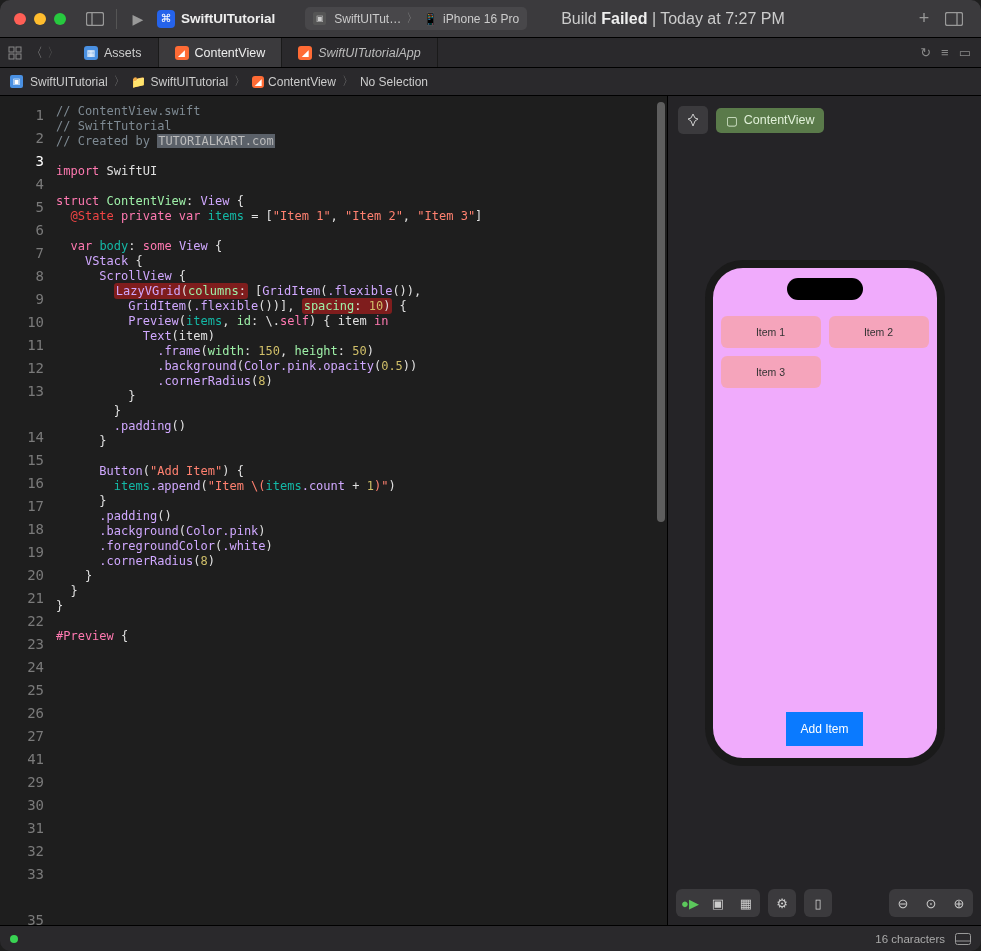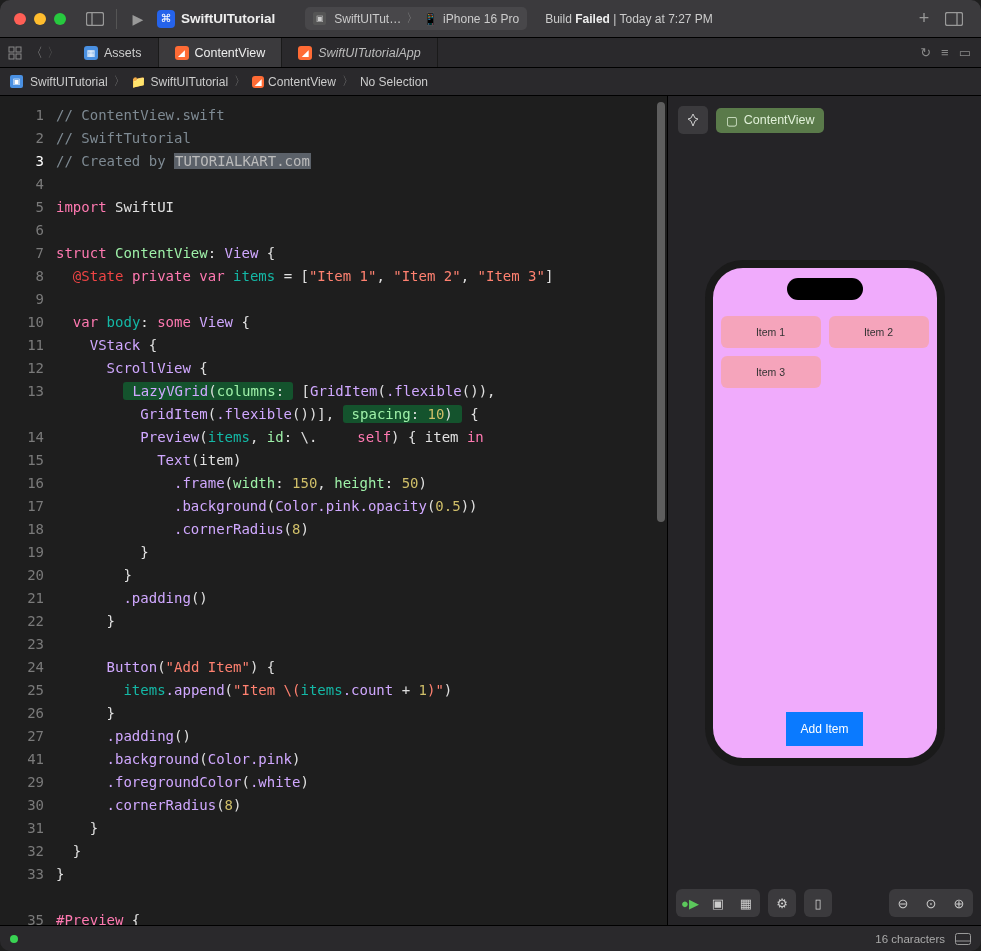--- a/index.html
+++ b/index.html
@@ -21,21 +21,21 @@
     .traffic-lights { display: flex; gap: 8px; margin-right: 16px;}
     .dot { width: 12px; height: 12px; border-radius: 50%; }
     .red { background: #ff5f56; } .yellow { background: #ffbd2e; } .green { background: #27c93f; }
     .tb-btn { width: 26px; height: 24px; display:flex;align-items:center;justify-content:center;color:#999; }
     .tb-sep { width: 1px; height: 20px; background: #555; margin: 0 8px; }
     .play-icon { color:#999; margin-right: 6px; font-size:14px;}
     .app-icon { width:18px;height:18px;background:#2563eb;border-radius:4px;display:flex;align-items:center;justify-content:center;color:#fff;font-size:11px;margin-right:6px;}
     .project-name { font-weight:600; color:#eee; font-size:13.5px;}
     .center-area { margin-left: 30px; display:flex;align-items:center;gap:4px;}
     .scheme-box { background:#48474a;border-radius:5px;padding:3px 8px;display:flex;align-items:center;gap:5px;color:#ccc;font-size:12px;}
-    .status-build { margin-left: 14px; color:#ccc; font-size:12px;}
+    .status-build { margin-left: 30px; color:#ccc; font-size:16px;}
     .status-build b { color:#eee; }
     .titlebar-right { margin-left:auto; display:flex; align-items:center; gap:4px;}
     
     .tabbar {
       height: 30px; background: #2a292c;
       display:flex; align-items:stretch;
       border-bottom: 1px solid #000;
     }
     .tab-leading { display:flex;align-items:center;padding:0 8px;gap:8px;color:#888;}
     .nav-arrows { display:flex; gap:4px; }
@@ -55,33 +55,33 @@
     .bc-icon-sm {width:13px;height:13px;display:inline-flex;align-items:center;justify-content:center;border-radius:2px;font-size:8px;margin-right:3px;}
     .bc-proj {background:#4a90e2;color:#fff;}
     .bc-folder {color:#4a90e2;}
     
     .main-split { display:flex; height: calc(100% - 38px - 30px - 28px - 26px); }
     
     .editor-pane { flex:1; display:flex; overflow:hidden; position:relative;}
     .gutter { width: 56px; text-align:right; padding:8px 12px 8px 0; color:#7a7a7a; font-family:"SF Mono",Menlo,monospace;font-size:14px;line-height:23px;}
     .gutter div { height:23px; }
     .gutter .current { color:#fff; }
-    .code { flex:1; padding:8px 0; font-family:"SF Mono",Menlo,monospace; font-size:14px; line-height:23px; white-space:pre; color:#e0e0e0;}
+    .code { flex:1; padding:8px 0; font-family:"SF Mono",Menlo,monospace; font-size:12px; line-height:15px; white-space:pre; color:#e0e0e0;}
     .c-comment{color:#7e8a93;}
     .c-keyword{color:#ff79b1;}
     .c-attr{color:#ef4444;}
     .c-type{color:#d0a8ff;}
     .c-typegreen{color:#9ef0a8;}
     .c-funcgreen{color:#9ef0a8;}
     .c-string{color:#ff8170;}
     .c-number{color:#d0bf69;}
     .c-prop{color:#14b8a6;}
-    .c-self{color:#ff79b1;margin-left:40px;}
+    .c-self{color:#ff79b1;}
     .c-highlight-url{background:#5b6169;color:#bbb;padding:0 1px;}
-    .c-highlight-green{background:#14532d;border-radius:3px; padding:1px 9px;}
+    .c-highlight-green{background:#7f1d1d;border-radius:3px; padding:1px 2px;}
     .vscroll { width:14px; background:transparent; position:absolute;right:0;top:0;bottom:0;}
     .vscroll-thumb{position:absolute;right:2px;width:8px;background:#5e5e5e;border-radius:4px;top:6px;height:420px;}
     
     .preview-pane { width: 314px; background:#252427; border-left:1px solid #000; display:flex;flex-direction:column;}
     .preview-top { padding: 10px; display:flex;gap:8px;align-items:center;}
     .pin-btn { width:30px;height:28px;background:#3b3a3d;border-radius:5px;display:flex;align-items:center;justify-content:center;color:#ccc;}
     .preview-badge { background:#5a7a4a;border-radius:5px;padding:5px 10px;display:flex;align-items:center;gap:6px;font-size:12.5px;color:#e0f0d8;}
     .preview-canvas { flex:1; display:flex;align-items:center;justify-content:center;padding:12px;position:relative;}
     .phone { width: 240px; height: 506px; background:#f0abfc; border-radius:38px; border: 8px solid #1a1a1a; position:relative; overflow:hidden;}
     .notch { position:absolute;top:10px;left:50%;transform:translateX(-50%);width:76px;height:22px;background:#000;border-radius:12px;}

